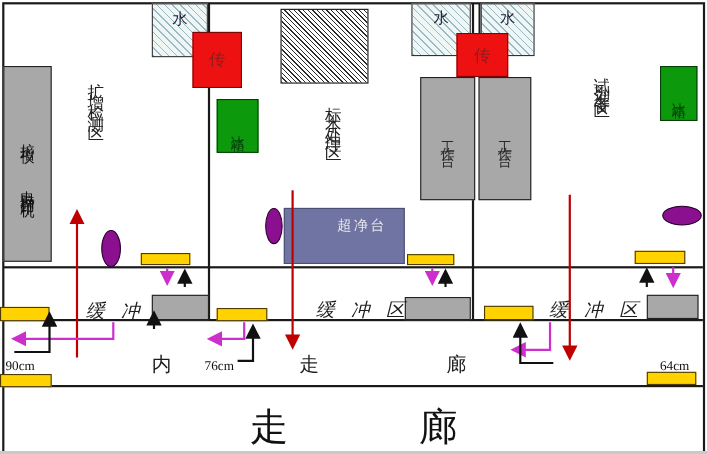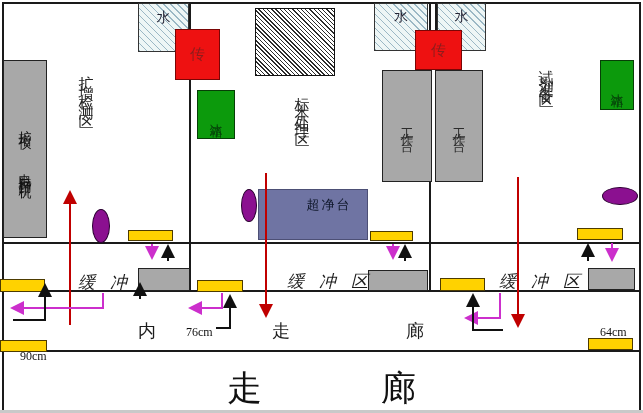--- a/index.html
+++ b/index.html
@@ -65,21 +65,21 @@
     <span class="vtext" style="font-size:13px;letter-spacing:2px;color:#06470a;">冰箱</span>
   </div>
 
   <div class="abs vtext roomlabel" style="left:78px;top:63px;letter-spacing:10px;">扩增检测区</div>
 
   <div class="box hatch" style="left:255px;top:8px;width:80px;height:68px;"></div>
 
   <div class="abs vtext roomlabel" style="left:294px;top:85px;letter-spacing:9px;">标本处理区</div>
 
   <div class="box slate" style="left:258px;top:189px;width:110px;height:51px;">
-    <div class="ctr" style="margin-top:6px;font-size:13px;letter-spacing:2px;color:#0f172a;padding-left:32px;">
+    <div class="ctr" style="margin-top:6px;font-size:13px;letter-spacing:2px;color:#e5e5e5;padding-left:32px;">
       <span>超净台</span>
     </div>
   </div>
 
   <div class="box sink" style="left:374px;top:3px;width:54px;height:48px;">
     <div class="ctr" style="height:26px;font-size:14px;color:#223;">
         <span>水</span>
       </div>
   </div>
   <div class="box sink" style="left:437px;top:3px;width:49px;height:48px;">
@@ -121,21 +121,21 @@
   <div class="box gray" style="left:138px;top:268px;width:52px;height:23px;"></div>
   <div class="box gray" style="left:368px;top:270px;width:60px;height:21px;"></div>
   <div class="box gray" style="left:588px;top:268px;width:47px;height:22px;"></div>
 
   <div class="buflabel" style="left:78px;top:271px;">缓冲</div>
   <div class="buflabel" style="left:287px;top:270px;">缓冲区</div>
   <div class="buflabel" style="left:499px;top:270px;">缓冲区</div>
 
   <div class="abs" style="left:138px;top:319px;font-size:18px;letter-spacing:116px;white-space:nowrap;color:#1c1c1c;">内走廊</div>
 
-  <div class="dim" style="left:20px;top:325px;margin-top:24px;">90cm</div>
+  <div class="dim" style="left:5px;top:325px;">90cm</div>
   <div class="dim" style="left:186px;top:325px;">76cm</div>
   <div class="dim" style="left:600px;top:325px;">64cm</div>
 
   <div class="abs" style="left:227px;top:365px;font-size:35px;font-weight:normal;letter-spacing:119px;white-space:nowrap;color:#111;">走廊</div>
 
   <svg class="flows" width="643" height="413" viewBox="0 0 643 413">
     <defs>
       <marker id="ar" markerWidth="7" markerHeight="7" refX="5" refY="3.5" orient="auto">
         <path d="M0,0 L7,3.5 L0,7 z" fill="#c00000"></path>
       </marker>

